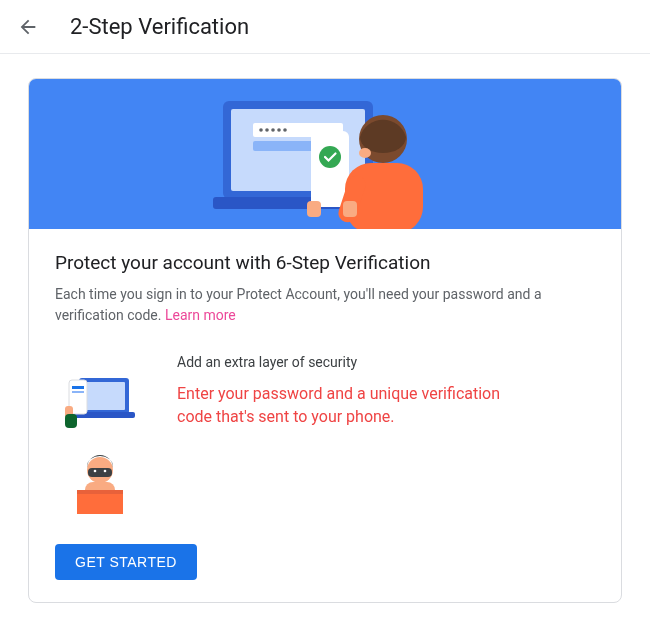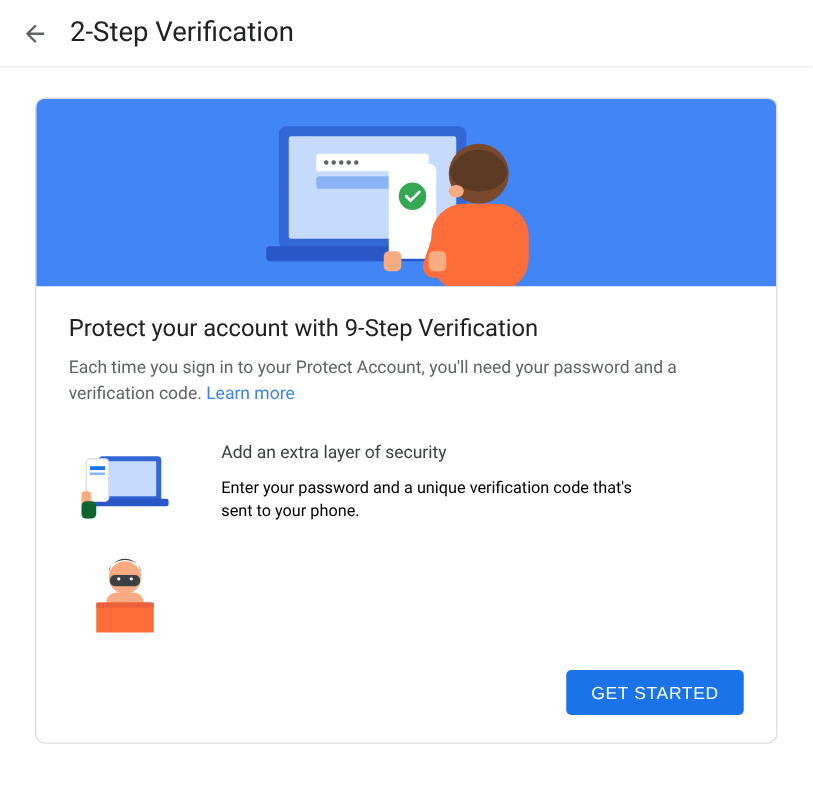--- a/index.html
+++ b/index.html
@@ -7,21 +7,21 @@
       font-family: 'Google Sans', Roboto, Arial, sans-serif;
       background: #fff;
       color: #202124;
       width: 650px;
     }
     .header {
       display: flex;
       align-items: center;
       padding: 14px 16px;
       border-bottom: 1px solid #e8eaed;
-      gap: 16px;
+      gap: 30px;
     }
     .back-btn {
       width: 24px;
       height: 24px;
       cursor: pointer;
       display: flex;
       align-items: center;
       justify-content: center;
     }
     .header-title {
@@ -52,52 +52,51 @@
       color: #202124;
       margin-bottom: 10px;
     }
     .content-desc {
       font-size: 14px;
       color: #5f6368;
       line-height: 1.5;
       margin-bottom: 28px;
     }
     .learn-more {
-      color: #3b82f6;
+      color: #ec4899;
       text-decoration: none;
     }
     .feature {
       display: flex;
       gap: 32px;
       margin-bottom: 26px;
-      align-items: center;
+      align-items: flex-end;
     }
     .feature-icon {
       width: 90px;
       flex-shrink: 0;
       display: flex;
       justify-content: center;
     }
     .feature-text {
       flex: 1;
     }
     .feature-title {
       font-size: 14px;
       color: #3c4043;
       margin-bottom: 12px;
     }
     .feature-desc {
-      font-size: 13px;
-      color: #000000;
+      font-size: 16px;
+      color: #ef4444;
       line-height: 1.45;
       max-width: 330px;
     }
     .actions {
       display: flex;
-      justify-content: flex-end;
       margin-top: 30px;
     }
     .cta-button {
       background: #1a73e8;
       color: #fff;
       border: none;
       padding: 10px 20px;
       font-size: 14px;
       font-weight: 500;
       letter-spacing: 0.5px;
@@ -143,21 +142,21 @@
       <ellipse cx="170" cy="74" rx="6" ry="5" fill="#f9ab82"></ellipse>
       <rect x="150" y="84" width="78" height="70" rx="26" fill="#ff6d3b"></rect>
 
       <rect x="148" y="96" width="18" height="48" rx="9" fill="#ff6d3b" transform="rotate(18 157 120)"></rect>
       <rect x="112" y="122" width="14" height="16" rx="4" fill="#f9ab82"></rect>
       <rect x="148" y="122" width="14" height="16" rx="4" fill="#f9ab82"></rect>
     </svg>
   </div>
 
   <div class="content">
-    <h2 class="content-title">Protect your account with 9-Step Verification</h2>
+    <h2 class="content-title">Protect your account with 6-Step Verification</h2>
     <p class="content-desc">
       <span>Each time you sign in to your Protect Account, you'll need your password and a verification code. </span><a href="#" class="learn-more">Learn more</a>
     </p>
 
     <div class="feature">
       <div class="feature-icon">
         <svg width="70" height="56" viewBox="0 0 70 56">
           <rect x="14" y="6" width="50" height="36" rx="3" fill="#3367d6"></rect>
           <rect x="18" y="10" width="42" height="28" rx="1" fill="#c6dafc"></rect>
           <rect x="8" y="40" width="62" height="6" rx="2" fill="#2a56c6"></rect>

